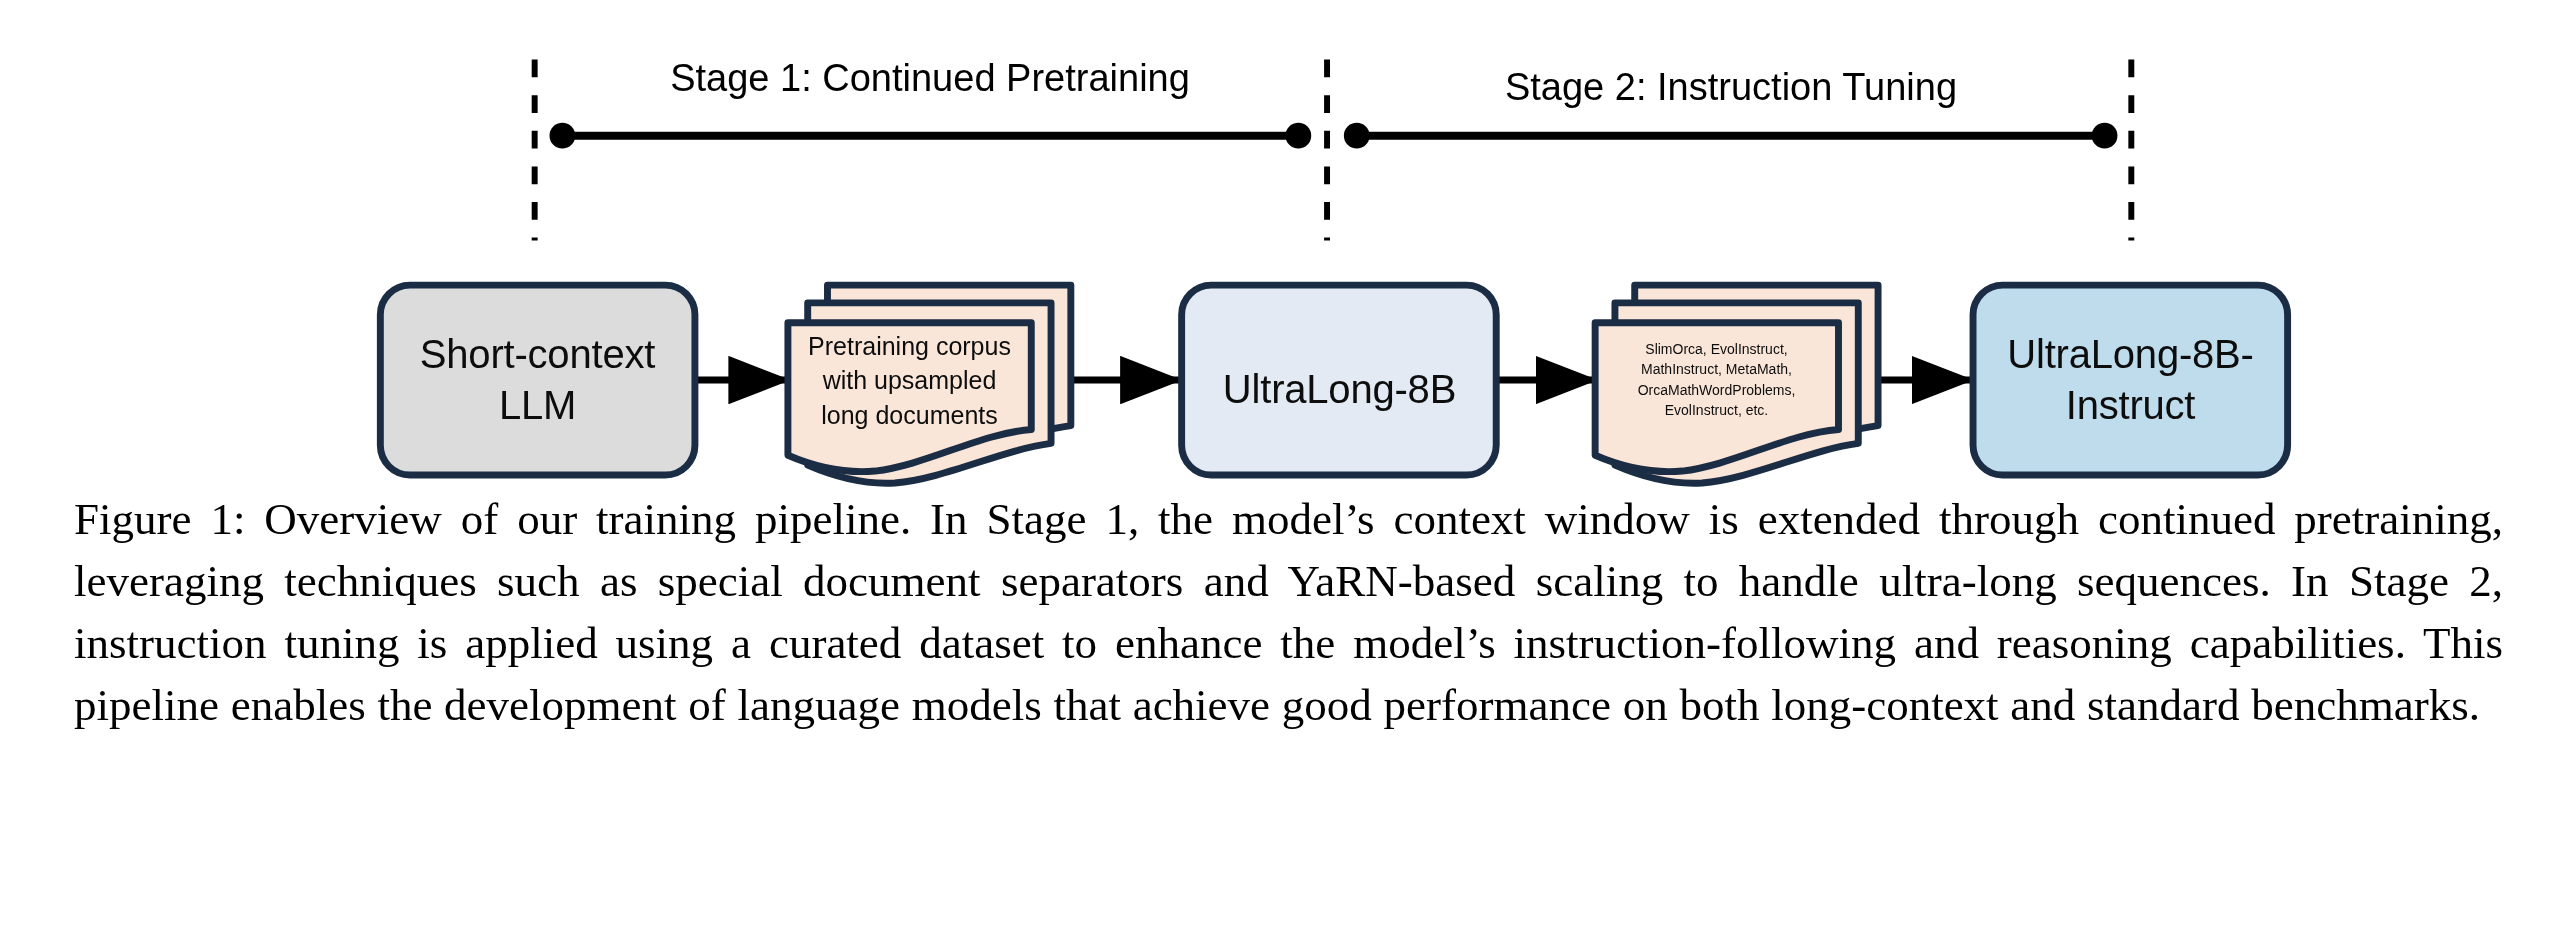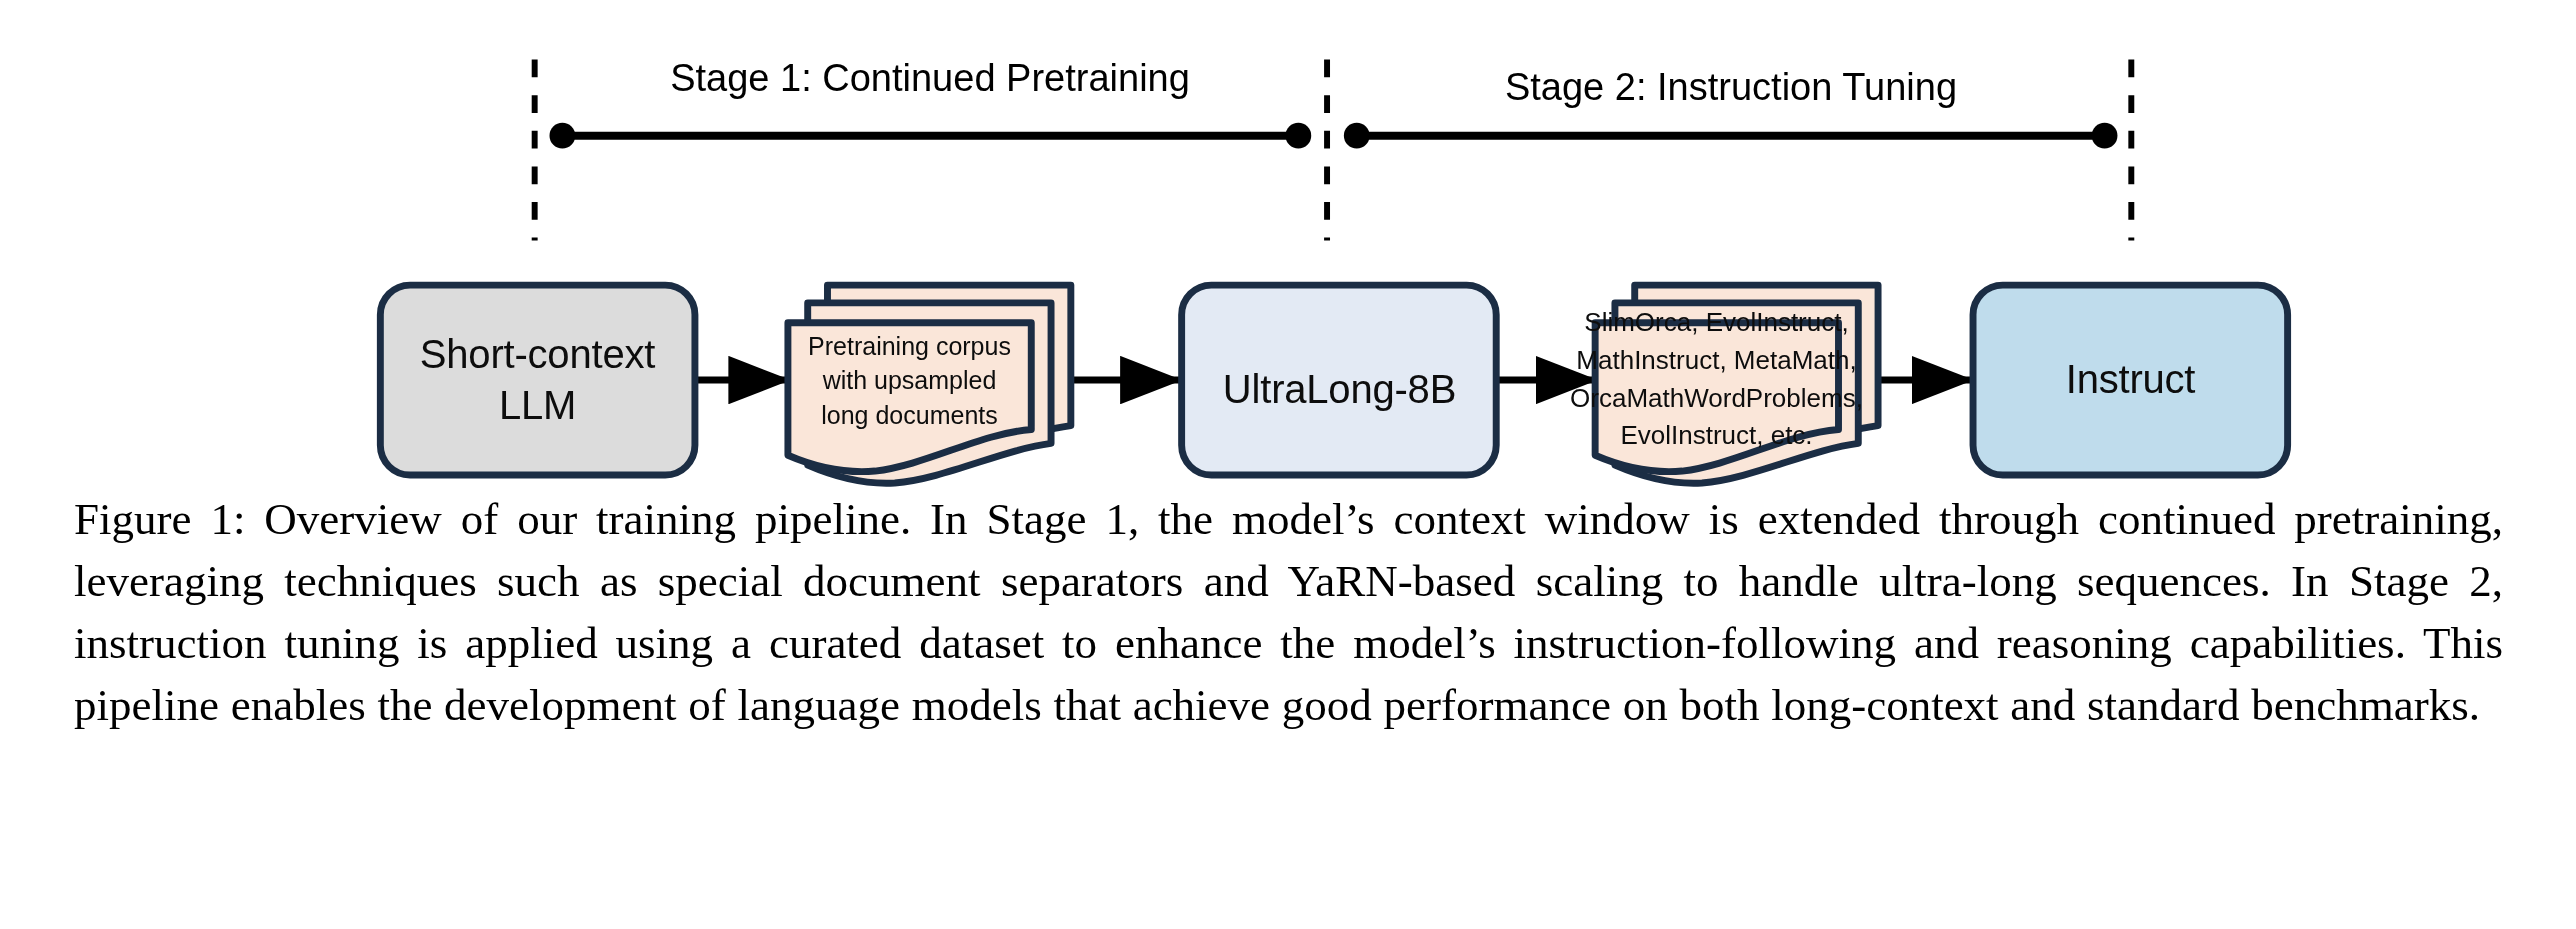--- a/index.html
+++ b/index.html
@@ -43,21 +43,21 @@
   }
   .node-label.big {
     font-size: 40px;
     letter-spacing: -0.2px;
   }
   .node-label.small {
     font-size: 25px;
     line-height: 1.38;
   }
   .node-label.tiny {
-    font-size: 26px;
+    font-size: 14px;
     line-height: 1.46;
   }
 
   .stage-title {
     position: absolute;
     text-align: center;
     font-size: 38px;
     color: #000000;
     white-space: nowrap;
   }
@@ -210,20 +210,21 @@
       <div>
         <div>SlimOrca, EvolInstruct,</div>
         <div>MathInstruct, MetaMath,</div>
         <div>OrcaMathWordProblems,</div>
         <div>EvolInstruct, etc.</div>
       </div>
     </div>
 
     <div class="node-label big" style="left:1929px; top:285px; width:315px; height:190px;">
       <div>
+        <div>UltraLong-8B-</div>
         <div>Instruct</div>
       </div>
     </div>
   </div>
 
   <div id="caption"><span class="lead">Figure 1:</span><span> Overview of our training pipeline. In Stage 1, the model’s context window is extended through continued pretraining, leveraging techniques such as special document separators and YaRN-based scaling to handle ultra-long sequences.  In Stage 2, instruction tuning is applied using a curated dataset to enhance the model’s instruction-following and reasoning capabilities. This pipeline enables the development of language models that achieve good performance on both long-context and standard benchmarks.</span></div>
 
 
 </div>
 

